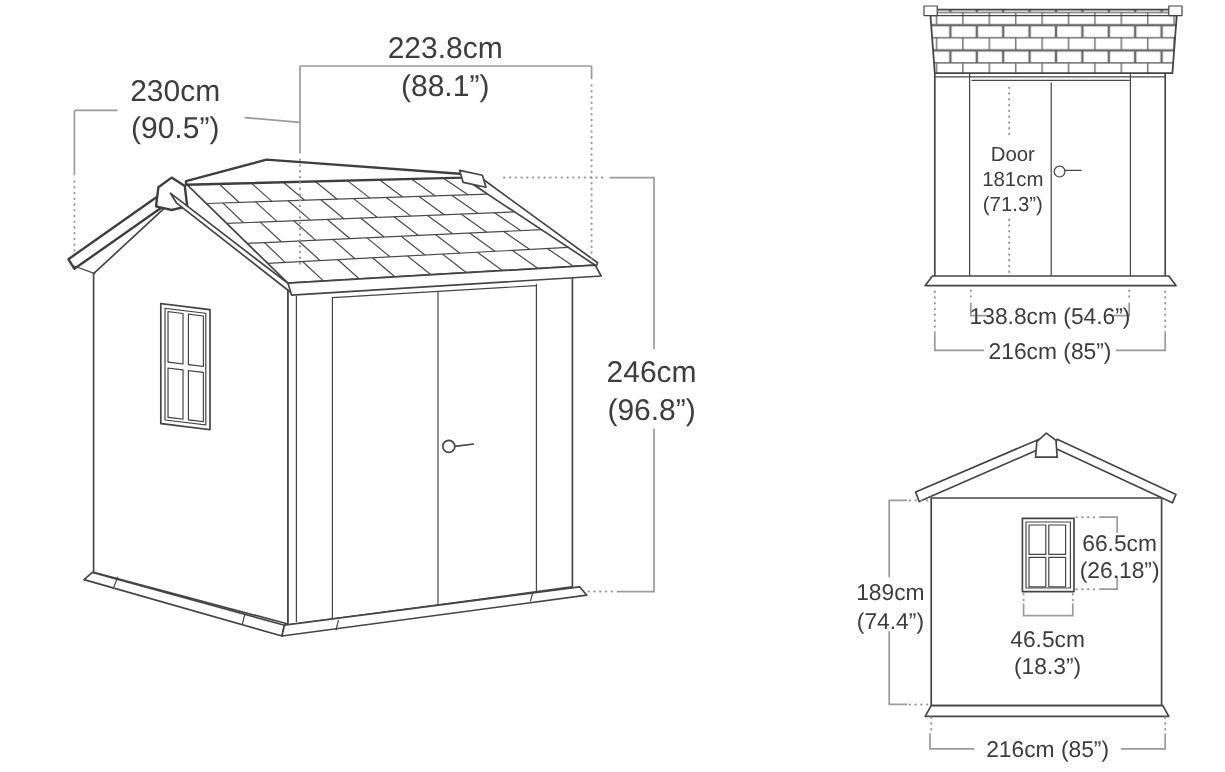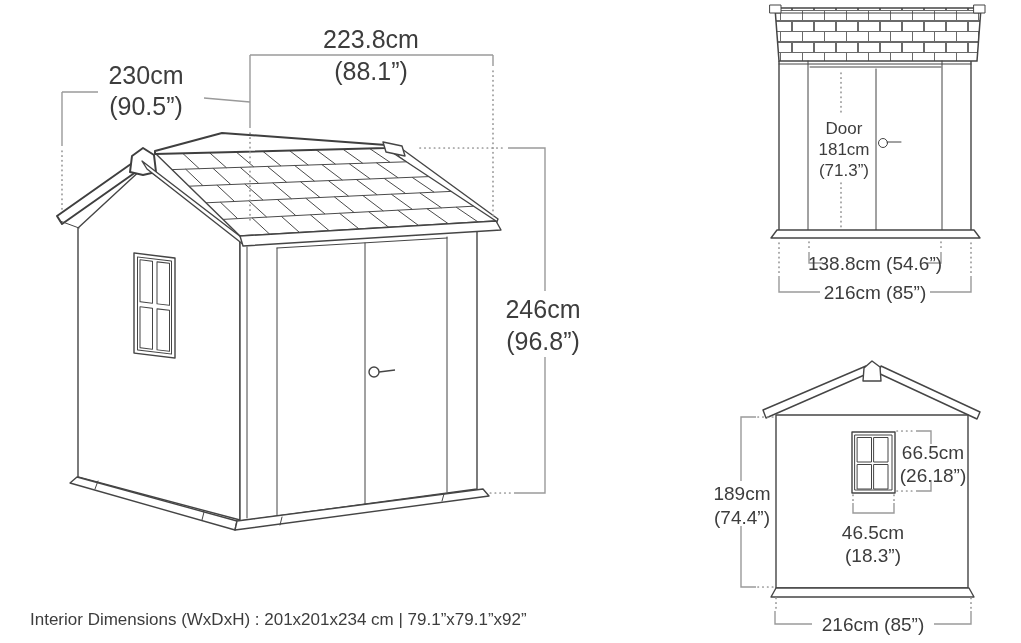--- a/index.html
+++ b/index.html
@@ -225,14 +225,13 @@
       <text class="dimtxt-s mid" x="873" y="562">(18.3”)</text>
     </g>
     <g>
       <path class="dots" d="M776,598 L776,609 M971,598 L971,609"></path>
       <path class="dim" d="M812,624 L775,624 L775,611 M934,624 L971,624 L971,611"></path>
       <text class="dimtxt-s mid" x="873" y="631">216cm (85”)</text>
     </g>
   </g>
 </svg>
 
-<div id="footer-note">Interior Dimensions (WxDxH) : 201x201x234 cm | 79.1”x79.1”x92”</div>
 </div>
 
 </body></html>

